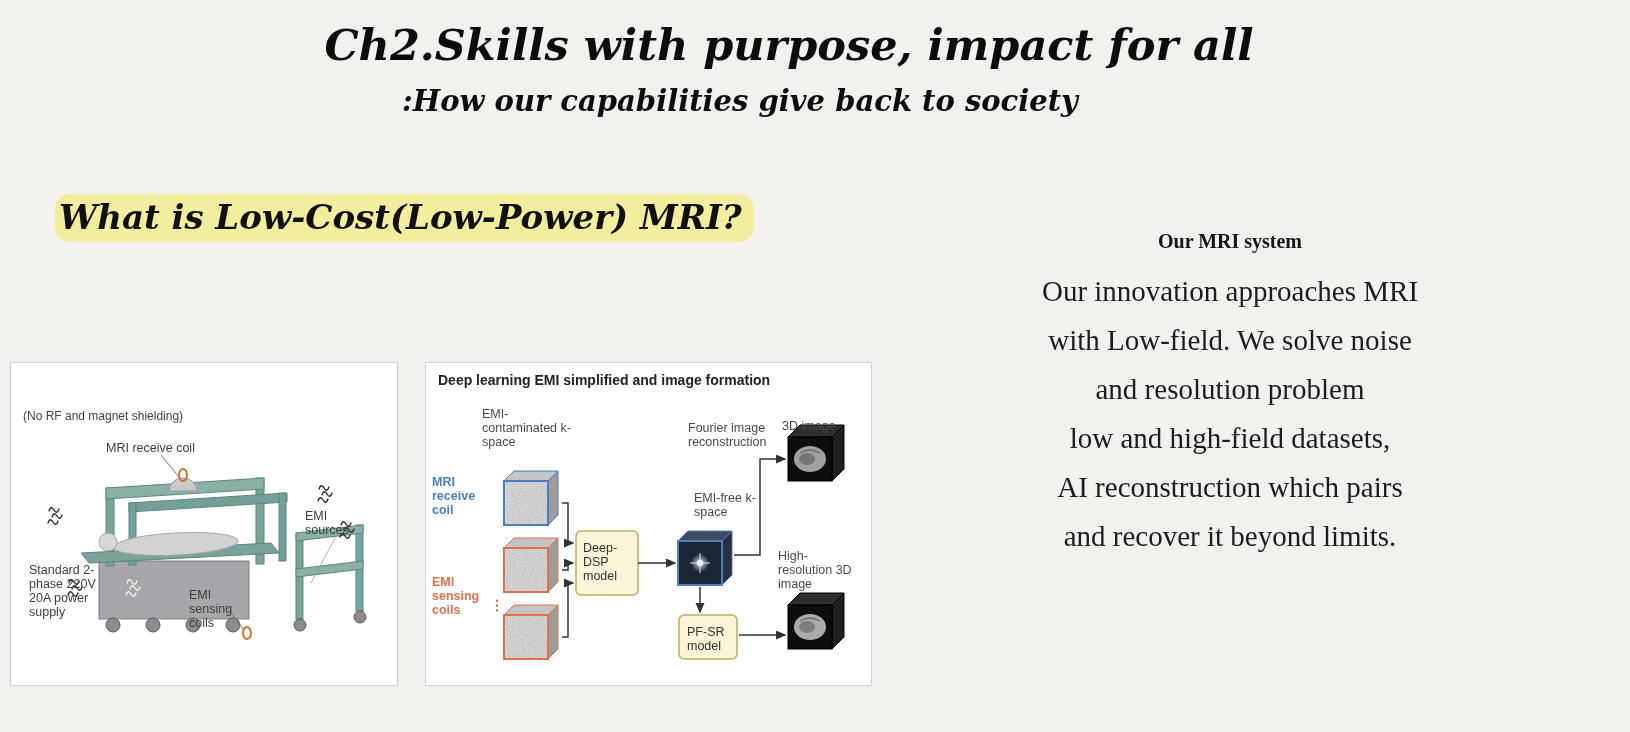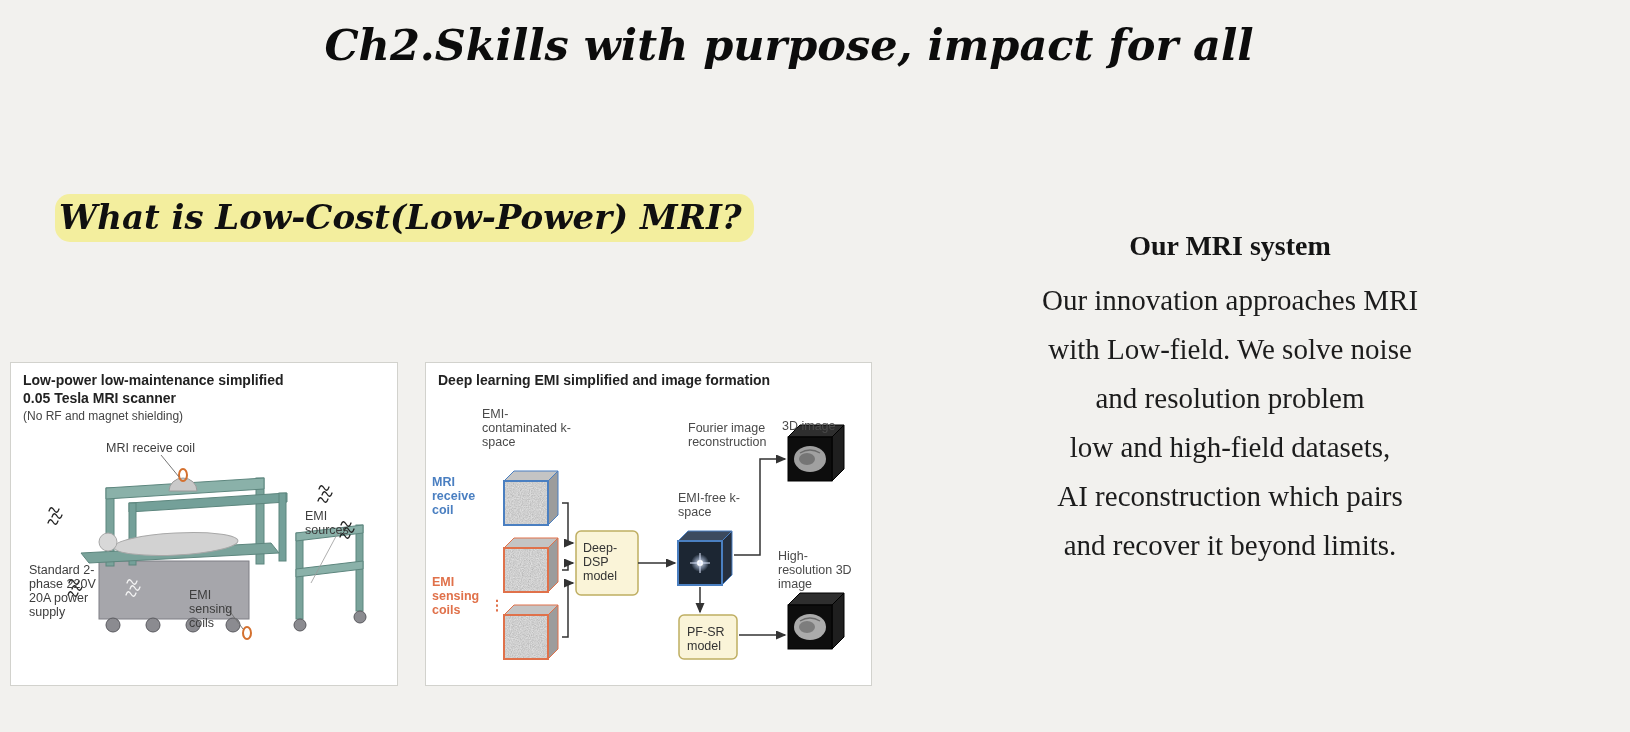--- a/index.html
+++ b/index.html
@@ -51,36 +51,33 @@
   .lbl-orange{color:#e0714a;font-weight:bold;}
   .dots-orange{position:absolute;color:#e0714a;font-weight:bold;font-size:14px;line-height:8px;letter-spacing:0;}
 
   .panel svg{position:absolute;left:0;top:0;}
 
   
   .mri-desc{
     position:absolute;left:960px;top:230px;width:540px;
     text-align:center;color:#1c1c1c;
   }
-  .mri-desc-heading{font-size:28px;font-weight:600;margin-bottom:14px;color:#151515;}
+  .mri-desc-heading{font-size:20px;font-weight:600;margin-bottom:14px;color:#151515;}
   .mri-desc-line{font-size:29px;line-height:49px;}
 </style>
 </head>
 <body>
 
 <div class="slide">
 
   <div class="main-title">Ch2.Skills with purpose, impact for all</div>
+  <div class="sub-title">:How our capabilities give back to society</div>
   <div class="question-heading">What is Low-Cost(Low-Power) MRI?</div>
 
   <div class="panel panel-scanner">
-    <div class="fig-title">
-      <div>Low-power low-maintenance simplified</div>
-      <div>0.05 Tesla MRI scanner</div>
-    </div>
     <div class="fig-note">(No RF and magnet shielding)</div>
 
     <svg width="386" height="252" viewBox="0 0 386 252" style="top:70px">
       <defs>
         <g id="emi" fill="none" stroke="#222" stroke-width="1.3" stroke-linecap="round">
           <path d="M0,8 q2,-6 5,-1 t5,-1"></path>
           <path d="M3,14 q2,-6 5,-1 t5,-1"></path>
           <path d="M-1,20 q2,-6 5,-1 t5,-1"></path>
         </g>
         <g id="emiw" fill="none" stroke="#f4f4f4" stroke-width="1.3" stroke-linecap="round">
@@ -236,21 +233,21 @@
         <path d="M313,272 L359,272" marker-end="url(#arr)"></path>
       </g>
     </svg>
 
     <div class="lbl" style="left:56px;top:44px;width:90px;color:#4a4a4a">EMI-contaminated k-space</div>
     <div class="lbl lbl-blue" style="left:6px;top:112px;width:52px">MRI receive coil</div>
     <div class="lbl lbl-orange" style="left:6px;top:212px;width:52px">EMI sensing coils</div>
     <div class="dots-orange" style="left:64px;top:238px">⋮</div>
     <div class="lbl" style="left:157px;top:178px;width:48px;color:#333;text-align:left">Deep-DSP model</div>
     <div class="lbl" style="left:262px;top:58px;width:100px;color:#4a4a4a">Fourier image reconstruction</div>
-    <div class="lbl" style="left:252px;top:128px;width:80px;color:#4a4a4a">EMI-free k-space</div>
+    <div class="lbl" style="left:268px;top:128px;width:80px;color:#4a4a4a">EMI-free k-space</div>
     <div class="lbl" style="left:356px;top:56px;width:70px;color:#4a4a4a">3D image</div>
     <div class="lbl" style="left:261px;top:262px;width:46px;color:#333">PF-SR model</div>
     <div class="lbl" style="left:352px;top:186px;width:80px;color:#4a4a4a">High-resolution 3D image</div>
   </div>
 
   <div class="mri-desc">
     <div class="mri-desc-heading">Our MRI system</div>
     <div class="mri-desc-line">Our innovation approaches MRI</div>
     <div class="mri-desc-line">with Low-field. We solve noise</div>
     <div class="mri-desc-line">and resolution problem</div>

